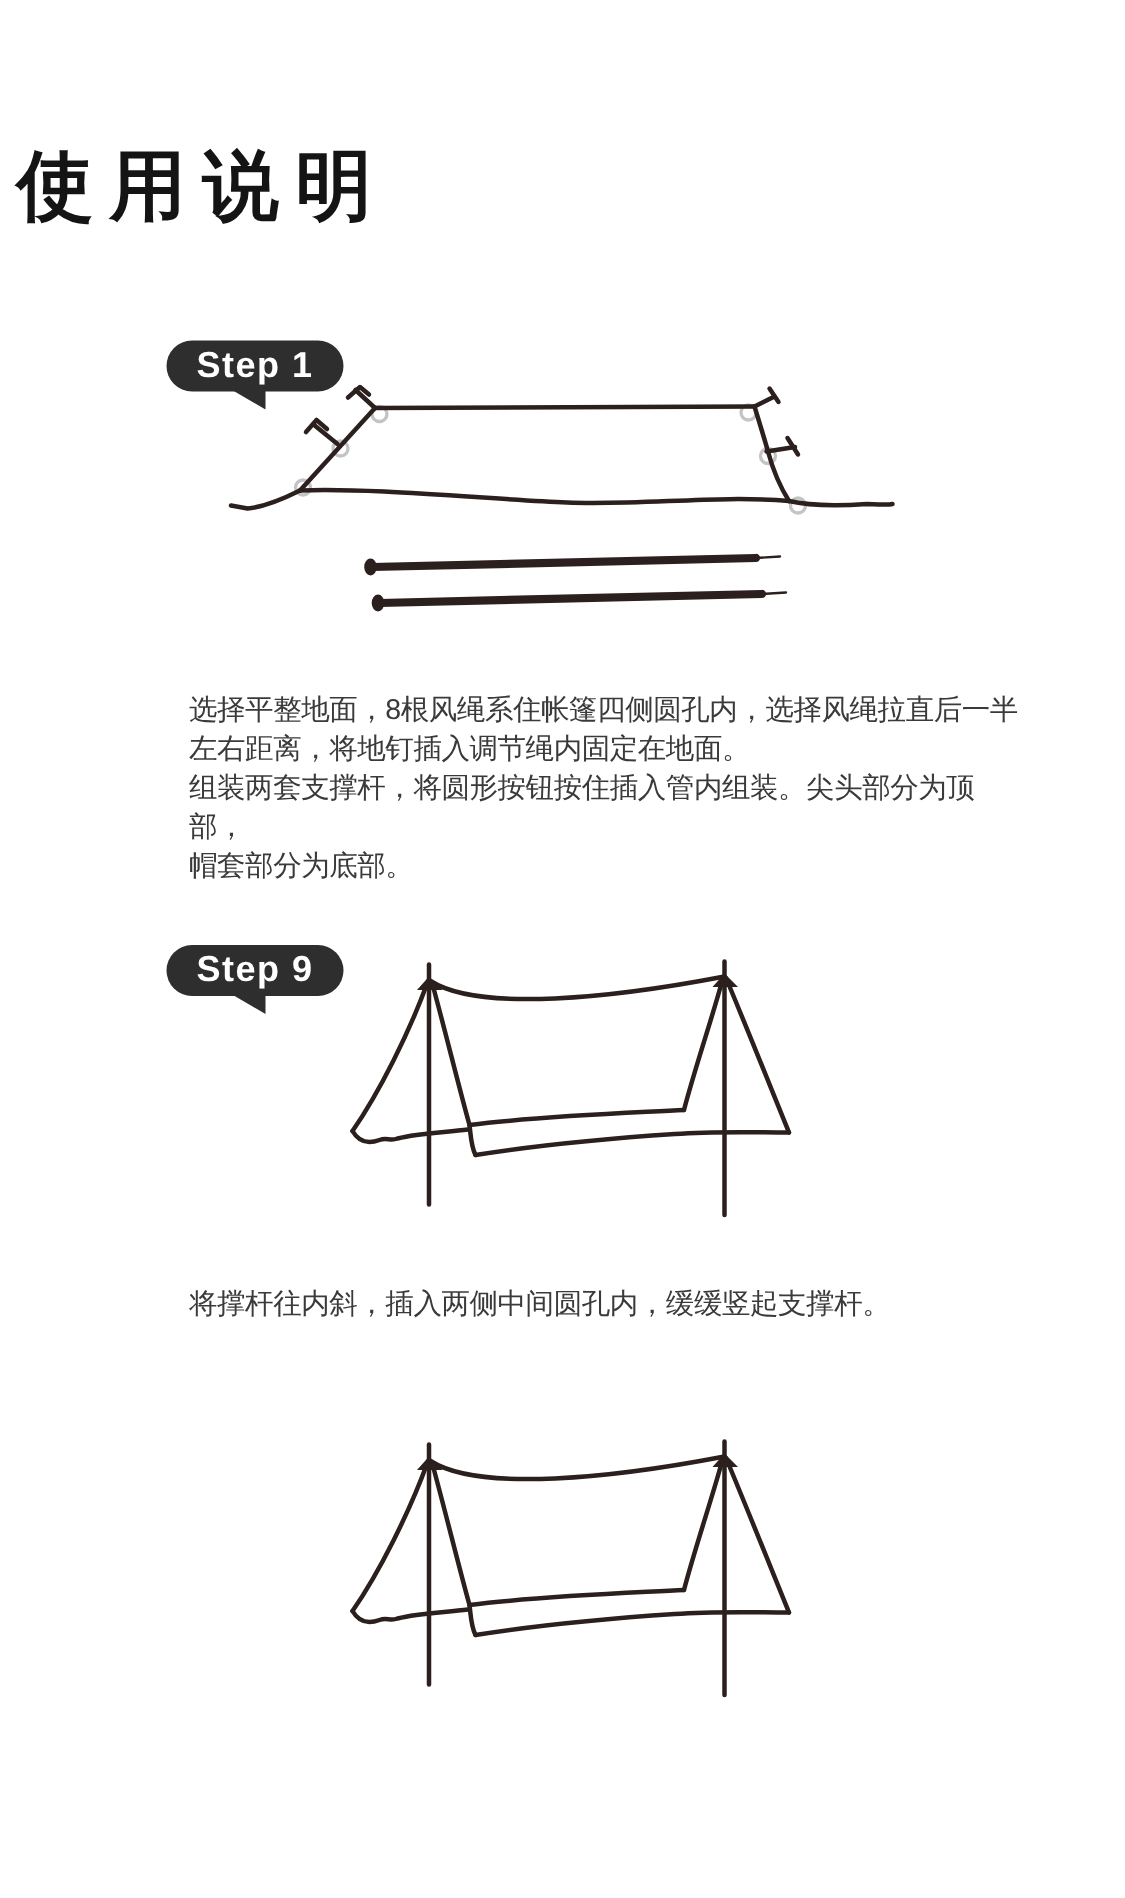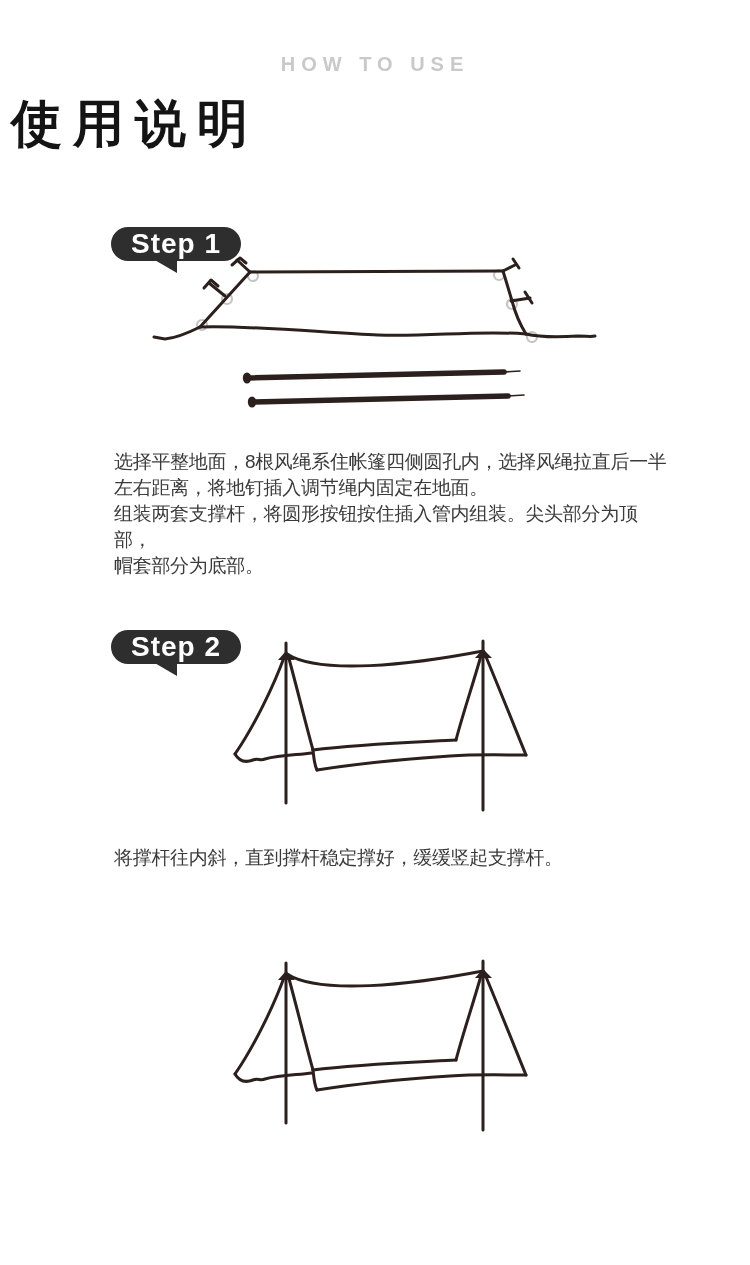--- a/index.html
+++ b/index.html
@@ -6,46 +6,45 @@
   .page{position:relative;width:750px;height:1265px;background:#fff;overflow:hidden;
         font-family:"Liberation Sans","DejaVu Sans",sans-serif;}
   .eyebrow{position:absolute;top:53px;left:0;width:100%;text-align:center;
            font-size:20px;font-weight:bold;letter-spacing:6px;
            color:var(--eyebrow-text,#c9c9c9);}
   .title{position:absolute;top:90px;left:0;width:100%;text-align:left;margin:0;
          font-size:51px;font-weight:bold;letter-spacing:11px;text-indent:11px;
          color:var(--title-text,#141414);}
   .badge{position:absolute;left:111px;height:34px;line-height:34px;padding:0 20px;
          background:var(--badge-bg,#2e2e2e);border-radius:18px;
-         color:var(--badge-text,#fff);font-size:28px;font-weight:bold;letter-spacing:1px;}
+         color:var(--badge-text,#fff);font-size:24px;font-weight:bold;letter-spacing:1px;}
   .badge .tail{position:absolute;left:42px;top:32px;width:0;height:0;
                border-top:14px solid var(--badge-bg,#2e2e2e);
                border-left:24px solid transparent;}
   .b1{top:227px}.b2{top:630px}.b3{top:950px}
-  .desc{position:absolute;left:114px;margin:0;width:560px;
+  .desc{position:absolute;left:114px;margin:12px;width:560px;
         font-size:19px;line-height:26px;letter-spacing:-0.3px;
         color:var(--body-text,#3a3a3a);white-space:pre-line;}
   .d1{top:449px}.d2{top:845px}.d3{top:1163px}
   .art{position:absolute;}
   .a1{left:148px;top:256px}
   .a2{left:225px;top:633px}
   .a3{left:225px;top:953px}
   .line{stroke:var(--line-art,#2b201d);fill:none;stroke-width:3;
         stroke-linecap:round;stroke-linejoin:round;}
   .thick{stroke-width:5.5}
   .thin{stroke-width:1.6}
   .solid{fill:var(--line-art,#2b201d);stroke:none;}
   .grommet{stroke:var(--grommet,#c4c4c4);fill:none;stroke-width:2.2;}
 </style>
 </head>
 <body>
 
 <div class="page">
 
-  <div class="eyebrow">HOW TO USE</div>
   <h1 class="title">使用说明</h1>
 
   <div class="badge b1">
     <span>Step 1</span>
     <i class="tail"></i>
   </div>
 
   <svg class="art a1" width="460" height="160" viewBox="0 0 460 160">
     <g>
       <circle class="grommet" cx="105" cy="20" r="5"></circle>
@@ -82,21 +81,21 @@
       <path class="line thin" d="M360,140 L376,139"></path>
     </g>
   </svg>
 
   <p class="desc d1">选择平整地面，8根风绳系住帐篷四侧圆孔内，选择风绳拉直后一半
 左右距离，将地钉插入调节绳内固定在地面。
 组装两套支撑杆，将圆形按钮按住插入管内组装。尖头部分为顶部，
 帽套部分为底部。</p>
 
   <div class="badge b2">
-    <span>Step 2</span>
+    <span>Step 9</span>
     <i class="tail"></i>
   </div>
 
   <svg class="art a2" width="310" height="185" viewBox="0 0 310 185">
     <g>
       <path class="line" d="M61,10 L61,170" stroke-width="3.2"></path>
       <path class="line" d="M258,8 L258,177" stroke-width="3.2"></path>
     </g>
     <g>
       <path class="solid" d="M61,18 l-8,9 h17 Z"></path>
@@ -106,21 +105,21 @@
       <path class="line" d="M10,121 C14,128 20,130 28,127 C33,125 35,128 40,126 C55,122 72,122 87,120"></path>
       <path class="line" d="M63,22 C72,55 81,92 88,117"></path>
       <path class="line" d="M88,117 C89,125 89,131 92,137"></path>
       <path class="line" d="M88,117 C135,111 195,109 231,107"></path>
       <path class="line" d="M231,107 C238,80 250,45 257,19"></path>
       <path class="line" d="M92,137 C130,131 180,126 225,123 C252,121 278,122 301,122"></path>
       <path class="line" d="M259,19 C272,50 290,95 301,122"></path>
     </g>
   </svg>
 
-  <p class="desc d2">将撑杆往内斜，直到撑杆稳定撑好，缓缓竖起支撑杆。</p>
+  <p class="desc d2">将撑杆往内斜，插入两侧中间圆孔内，缓缓竖起支撑杆。</p>
 
 
   <svg class="art a3" width="310" height="185" viewBox="0 0 310 185">
     <g>
       <path class="line" d="M61,10 L61,170" stroke-width="3.2"></path>
       <path class="line" d="M258,8 L258,177" stroke-width="3.2"></path>
     </g>
     <g>
       <path class="solid" d="M61,18 l-8,9 h17 Z"></path>
       <path class="solid" d="M258,16 l-8,9 h17 Z"></path>

